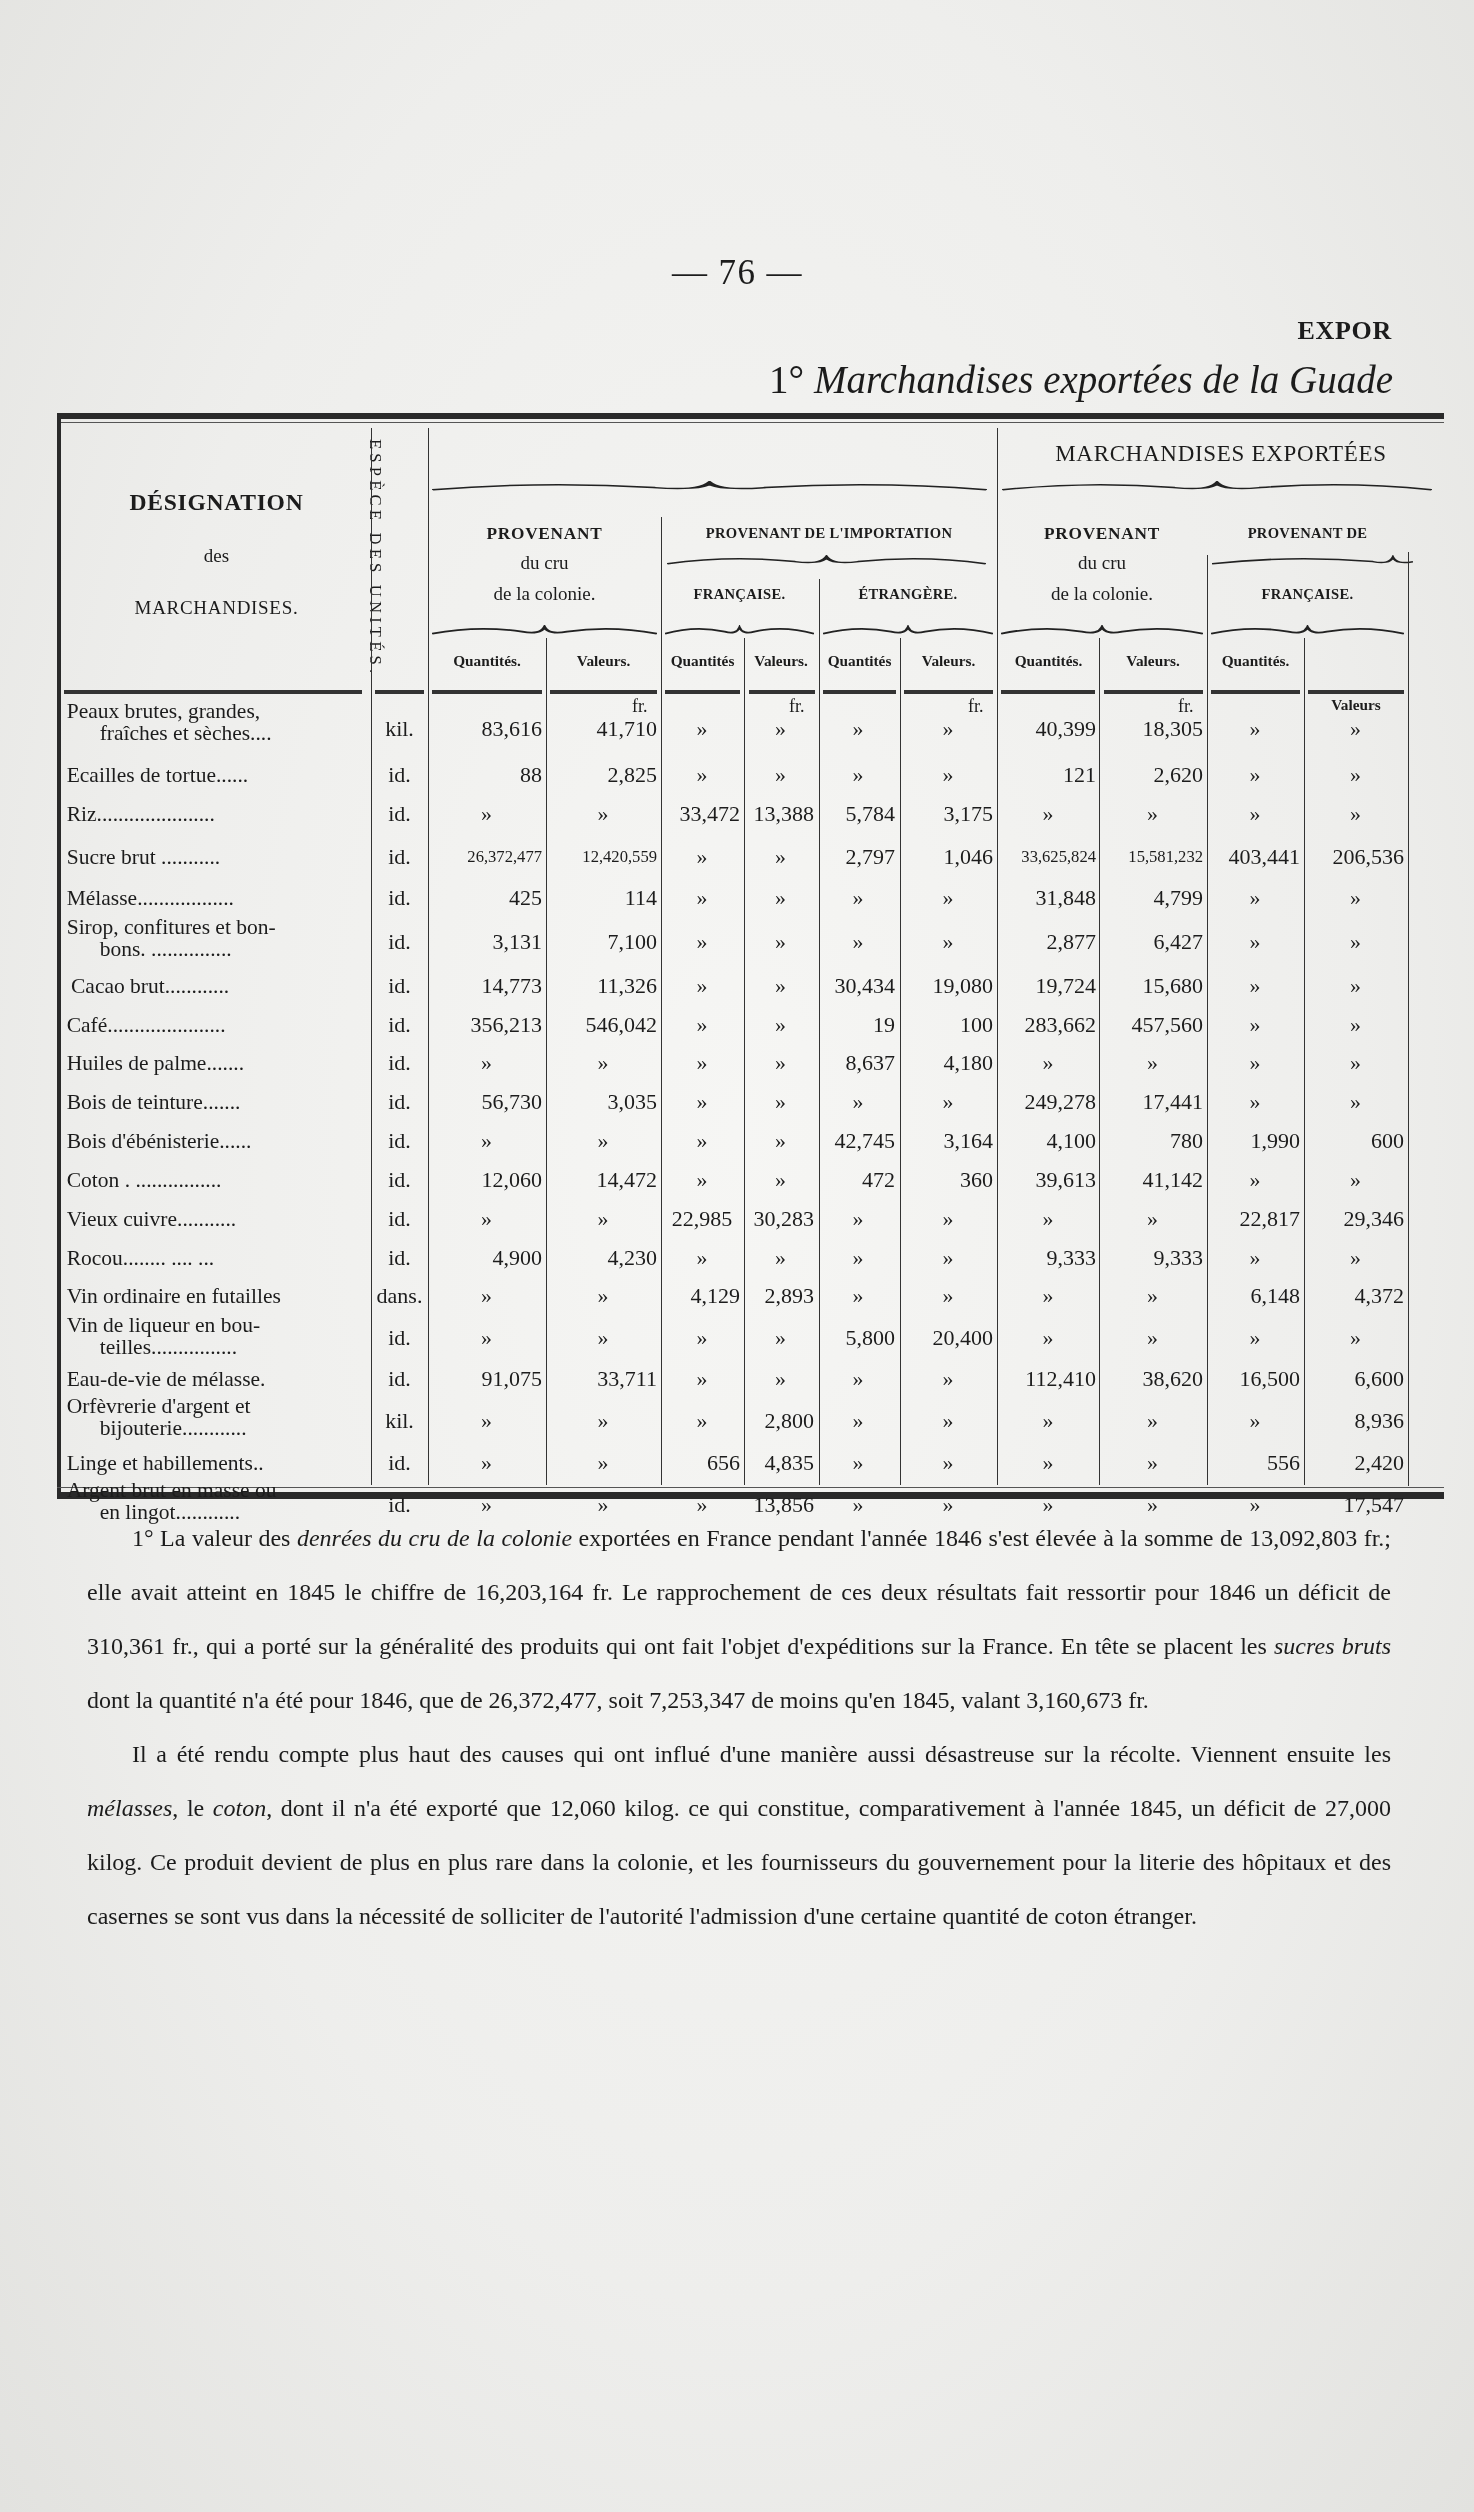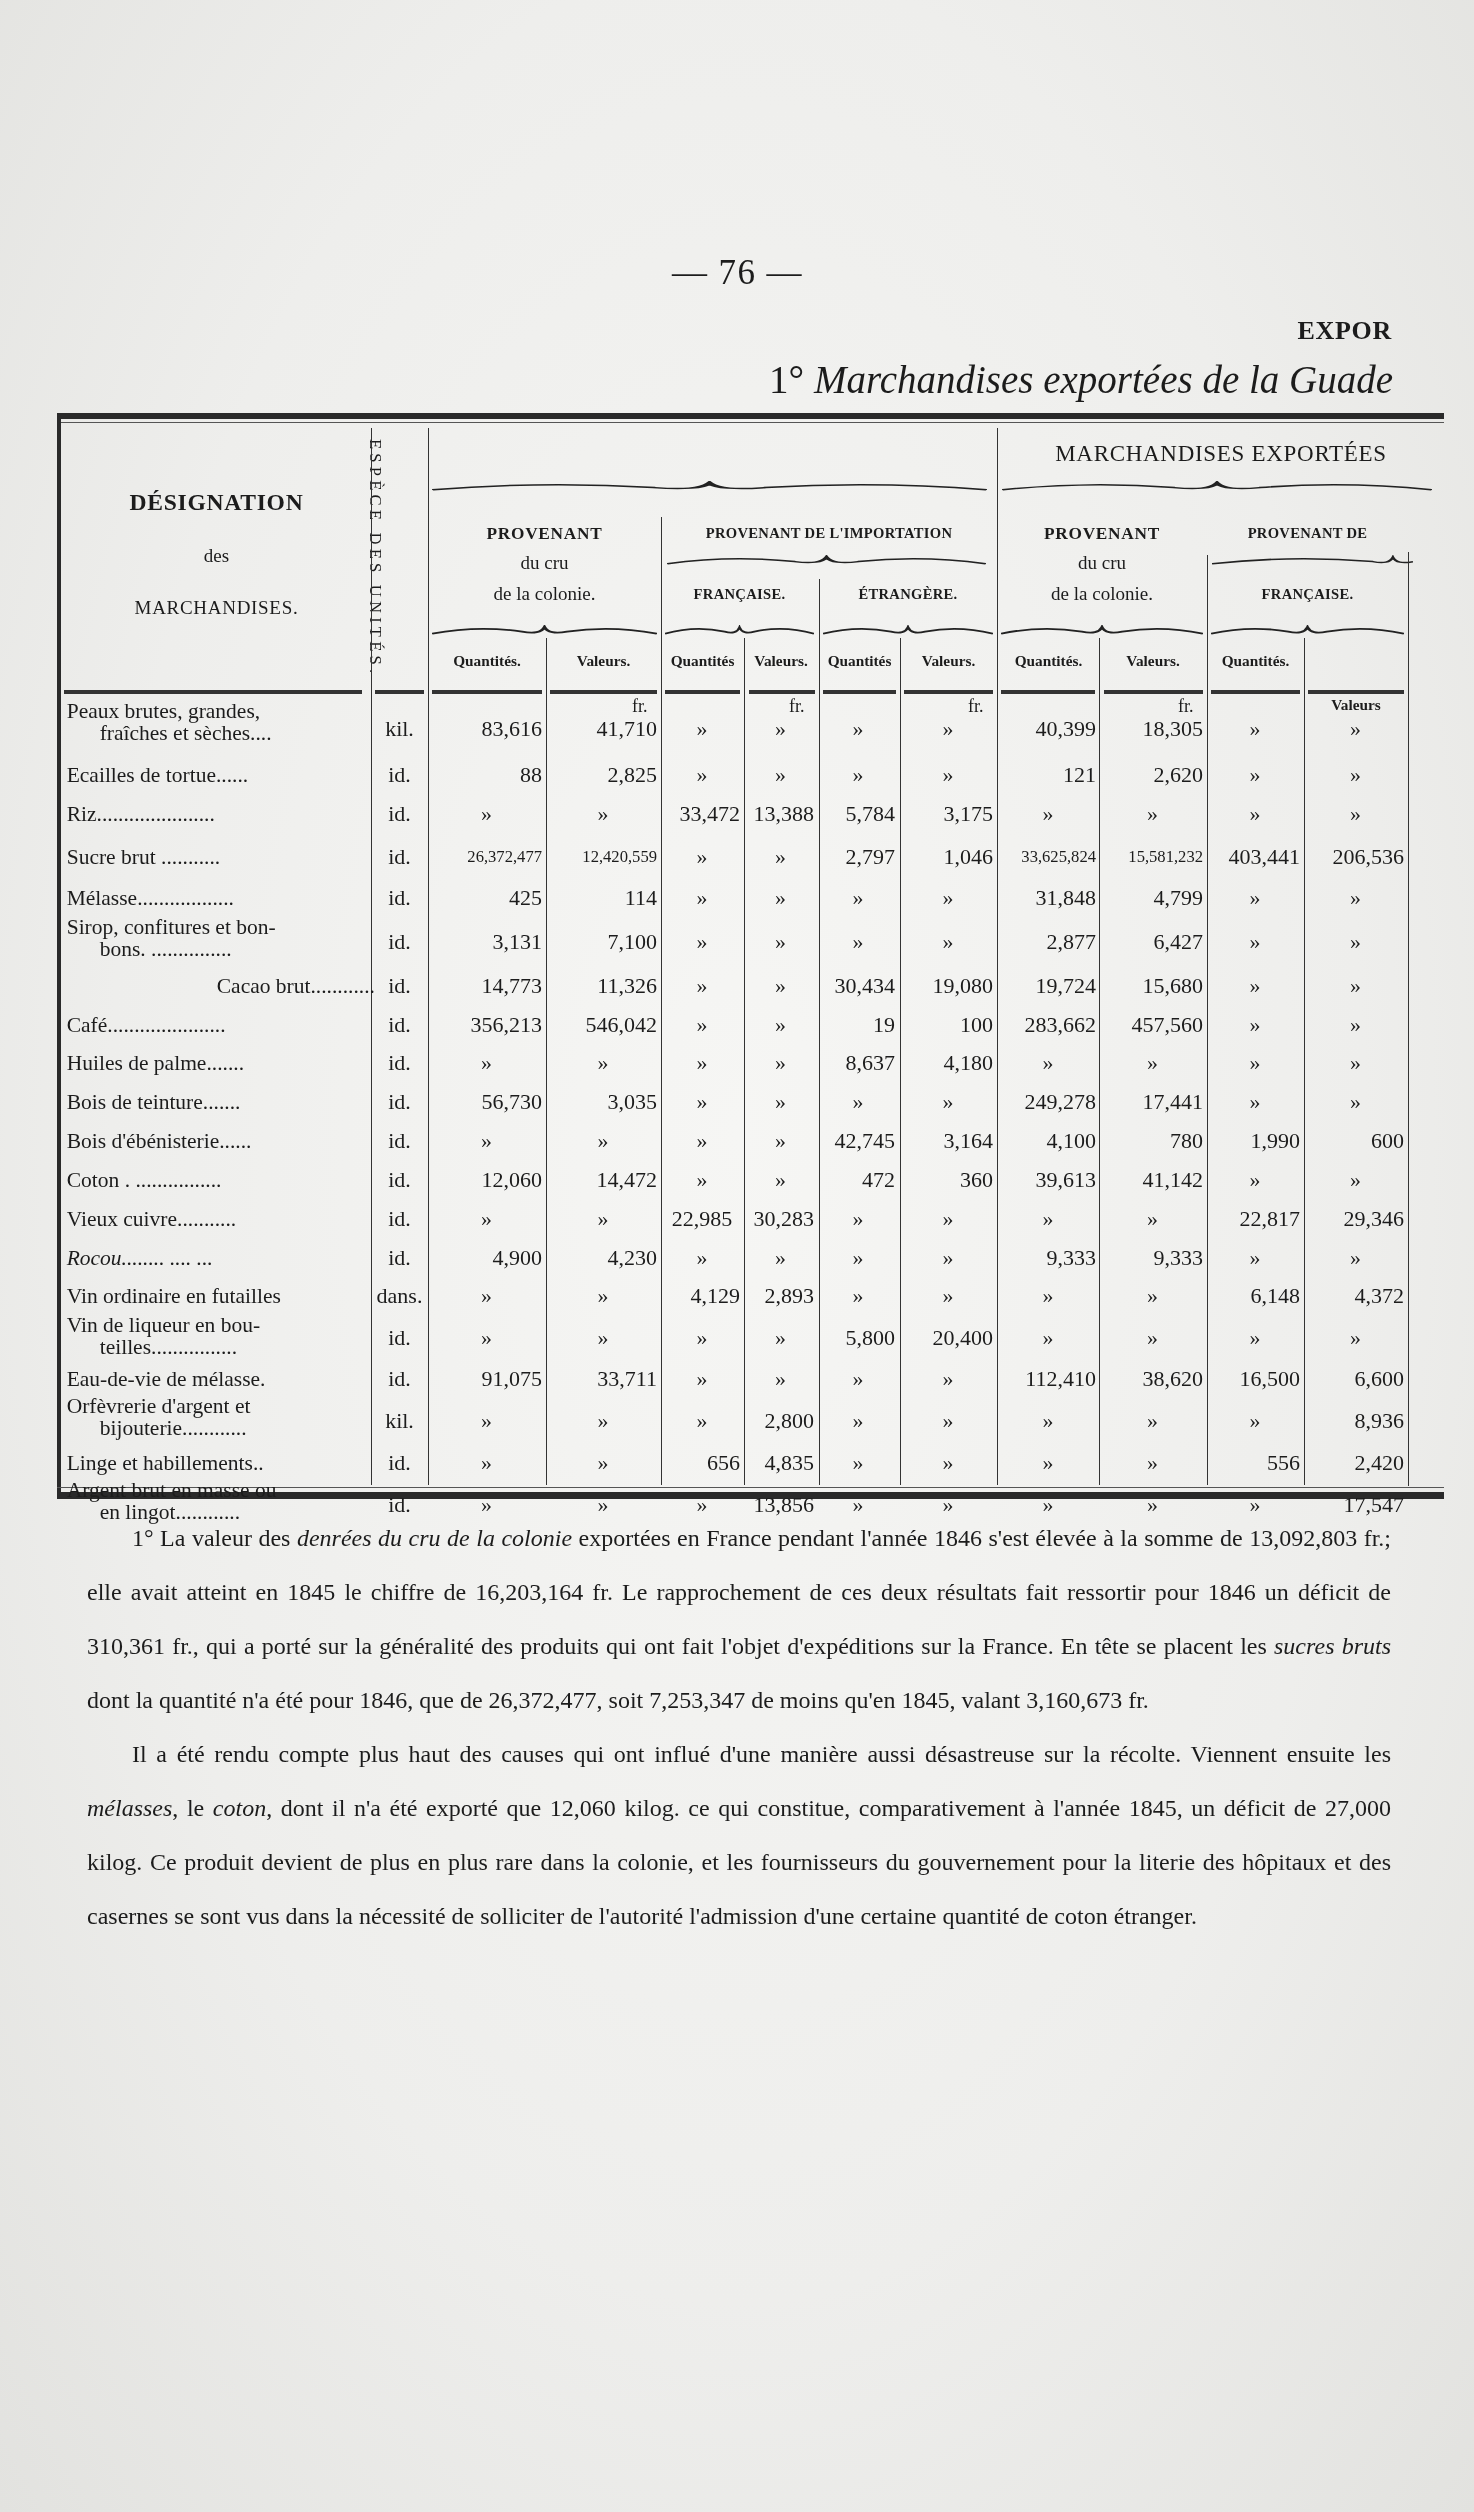--- a/index.html
+++ b/index.html
@@ -296,21 +296,21 @@
         <div class="cell ctr" style="left: 607px; width: 76px; top: 16px;">»</div>
         <div class="cell ctr" style="left: 690px; width: 67px; top: 16px;">»</div>
         <div class="cell ctr" style="left: 764px; width: 74px; top: 16px;">»</div>
         <div class="cell ctr" style="left: 846px; width: 90px; top: 16px;">»</div>
         <div class="cell num" style="left: 943px; width: 96px; top: 16px;">2,877</div>
         <div class="cell num" style="left: 1045px; width: 101px; top: 16px;">6,427</div>
         <div class="cell ctr" style="left: 1153px; width: 90px; top: 16px;">»</div>
         <div class="cell ctr" style="left: 1250px; width: 97px; top: 16px;">»</div>
       </div>
       <div class="row" style="top: 551px; height: 39px;">
-        <div class="cell desig-text" style="left: 20px; width: 298px; top: 11px; text-align: right;">
+        <div class="cell desig-text" style="left: 14px; width: 298px; top: 11px;">
           <span style="display: block;">Cacao brut............</span>
         </div>
         <div class="cell ctr" style="left: 314px; width: 57px; top: 11px;">id.</div>
         <div class="cell num" style="left: 374px; width: 111px; top: 11px;">14,773</div>
         <div class="cell num" style="left: 492px; width: 108px; top: 11px;">11,326</div>
         <div class="cell ctr" style="left: 607px; width: 76px; top: 11px;">»</div>
         <div class="cell ctr" style="left: 690px; width: 67px; top: 11px;">»</div>
         <div class="cell num" style="left: 764px; width: 74px; top: 11px;">30,434</div>
         <div class="cell num" style="left: 846px; width: 90px; top: 11px;">19,080</div>
         <div class="cell num" style="left: 943px; width: 96px; top: 11px;">19,724</div>
@@ -409,21 +409,21 @@
         <div class="cell num" style="left: 690px; width: 67px; top: 11px;">30,283</div>
         <div class="cell ctr" style="left: 764px; width: 74px; top: 11px;">»</div>
         <div class="cell ctr" style="left: 846px; width: 90px; top: 11px;">»</div>
         <div class="cell ctr" style="left: 943px; width: 96px; top: 11px;">»</div>
         <div class="cell ctr" style="left: 1045px; width: 101px; top: 11px;">»</div>
         <div class="cell num" style="left: 1153px; width: 90px; top: 11px;">22,817</div>
         <div class="cell num" style="left: 1250px; width: 97px; top: 11px;">29,346</div>
       </div>
       <div class="row" style="top: 823px; height: 39px;">
         <div class="cell desig-text" style="left: 9.7px; width: 298px; top: 11px;">
-          <span style="display: block; font-style: italic;">Rocou........ .... ...</span>
+          <span style="display: block;">Rocou........ .... ...</span>
         </div>
         <div class="cell ctr" style="left: 314px; width: 57px; top: 11px;">id.</div>
         <div class="cell num" style="left: 374px; width: 111px; top: 11px;">4,900</div>
         <div class="cell num" style="left: 492px; width: 108px; top: 11px;">4,230</div>
         <div class="cell ctr" style="left: 607px; width: 76px; top: 11px;">»</div>
         <div class="cell ctr" style="left: 690px; width: 67px; top: 11px;">»</div>
         <div class="cell ctr" style="left: 764px; width: 74px; top: 11px;">»</div>
         <div class="cell ctr" style="left: 846px; width: 90px; top: 11px;">»</div>
         <div class="cell num" style="left: 943px; width: 96px; top: 11px;">9,333</div>
         <div class="cell num" style="left: 1045px; width: 101px; top: 11px;">9,333</div>

